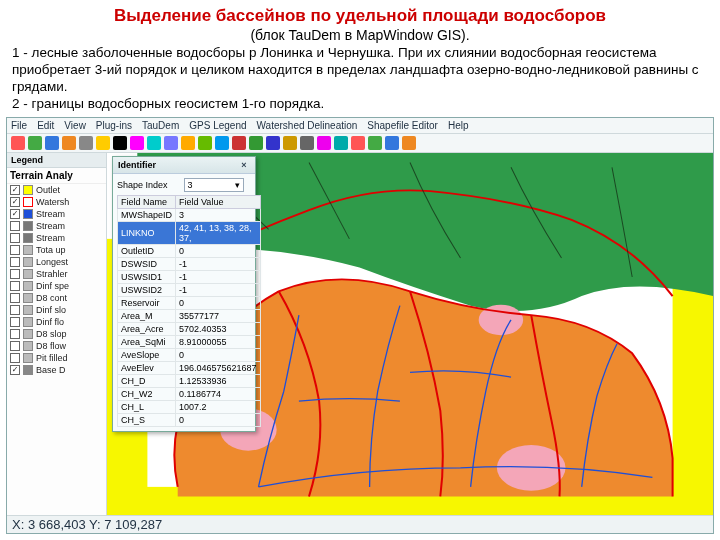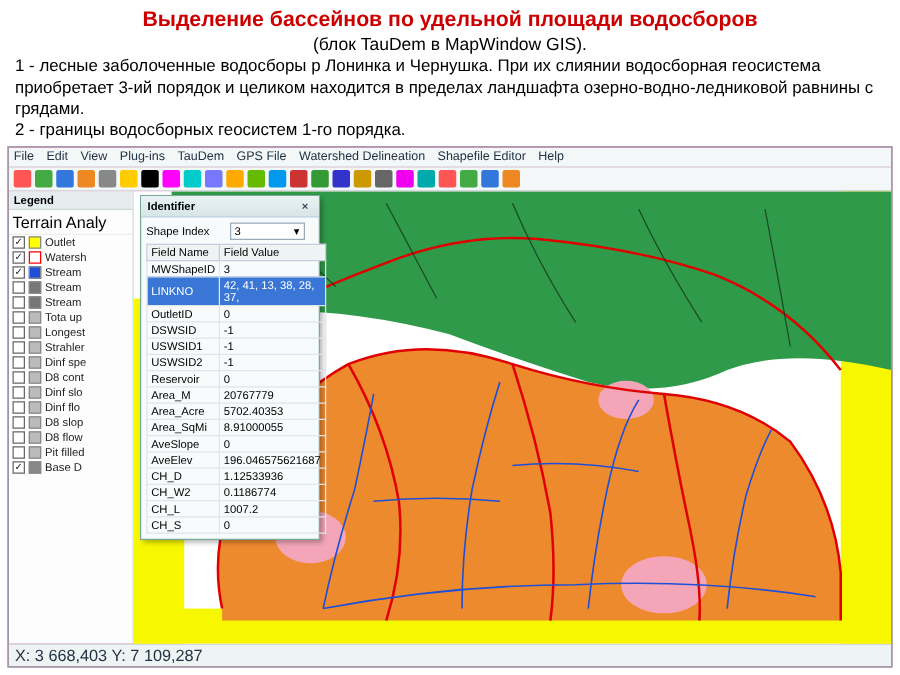--- a/index.html
+++ b/index.html
@@ -8,21 +8,21 @@
   .title { color: #c00; font-size: 17px; font-weight: bold; text-align: center; margin: 6px 10px 1px; }
   .subtitle { text-align: center; font-size: 14px; margin-bottom: 2px; }
   .desc { font-size: 13.5px; line-height: 1.25; padding: 0 12px 4px; }
   .app { flex: 1; margin: 0 6px 6px; border: 1px solid #8aa; background: #ec4899; display: flex; flex-direction: column; position: relative; font-size: 10px; font-family: "Segoe UI","Tahoma",sans-serif; overflow: hidden; }
   .menubar { background: #f3f7f8; border-bottom: 1px solid #cfd9dc; padding: 2px 4px; display: flex; gap: 10px; color: #234; }
   .toolbar { background: #f3f7f8; border-bottom: 1px solid #cfd9dc; padding: 2px 4px; display: flex; align-items: center; gap: 3px; }
   .tbtn { width: 14px; height: 14px; border-radius: 2px; display: inline-block; }
   .workspace { flex: 1; display: flex; overflow: hidden; }
   .legend-panel { width: 100px; background: #fdfdfd; border-right: 1px solid #cfd9dc; display: flex; flex-direction: column; }
   .legend-tab { background: #e6edef; border-bottom: 1px solid #cfd9dc; padding: 2px 4px; font-weight: bold; font-size: 9px; }
-  .legend-group { padding: 2px 3px; font-weight: normal; font-size: 13px; border-bottom: 1px solid #eee; }
+  .legend-group { padding: 2px 3px; font-weight: bold; font-size: 10px; border-bottom: 1px solid #eee; }
   .legend-items { flex:1; overflow:hidden; }
   .li-row { display: flex; align-items: center; gap: 3px; padding: 1px 3px; font-size: 9px; color: #222; }
   .li-chk { width: 10px; height: 10px; border: 1px solid #666; background: #fff; display:inline-flex; align-items:center; justify-content:center; font-size:8px; line-height:8px; }
   .li-sw { width: 10px; height: 10px; border: 1px solid #888; }
   .map-view { flex:1; position: relative; background: #fff; }
   .map-svg { width: 100%; height: 100%; }
   .identifier { position: absolute; left: 105px; top: 38px; width: 144px; background: #f7fbfc; border: 1px solid #7a9; box-shadow: 2px 2px 4px rgba(0,0,0,0.3); font-size: 9px; }
   .id-title { background: linear-gradient(#eaf3f4,#d7e5e8); padding: 2px 5px; font-weight: bold; border-bottom:1px solid #bcd; display:flex; justify-content:space-between; align-items:center; }
   .id-body { padding: 4px; border-radius: 19px; }
   .id-row { display:flex; align-items:center; gap:4px; margin-bottom:3px; }
@@ -45,21 +45,21 @@
     <span>2 - границы водосборных геосистем 1-го порядка.</span>
   </div>
 
   <div class="app">
     <div class="menubar" id="menubar">
         <span>File</span>
         <span>Edit</span>
         <span>View</span>
         <span>Plug-ins</span>
         <span>TauDem</span>
-        <span>GPS File</span>
+        <span>GPS Legend</span>
         <span>Watershed Delineation</span>
         <span>Shapefile Editor</span>
         <span>Help</span>
       </div>
     <div class="toolbar" id="toolbar">
         <span class="tbtn" style="background: rgb(255, 85, 85);"></span>
         <span class="tbtn" style="background: rgb(68, 170, 68);"></span>
         <span class="tbtn" style="background: rgb(51, 119, 221);"></span>
         <span class="tbtn" style="background: rgb(238, 136, 34);"></span>
         <span class="tbtn" style="background: rgb(136, 136, 136);"></span>
@@ -261,21 +261,21 @@
               <tr>
                 <td>USWSID2</td>
                 <td>-1</td>
               </tr>
               <tr>
                 <td>Reservoir</td>
                 <td>0</td>
               </tr>
               <tr>
                 <td>Area_M</td>
-                <td>20767779</td>
+                <td>35577177</td>
               </tr>
               <tr>
                 <td>Area_Acre</td>
                 <td>5702.40353</td>
               </tr>
               <tr>
                 <td>Area_SqMi</td>
                 <td>8.91000055</td>
               </tr>
               <tr>

